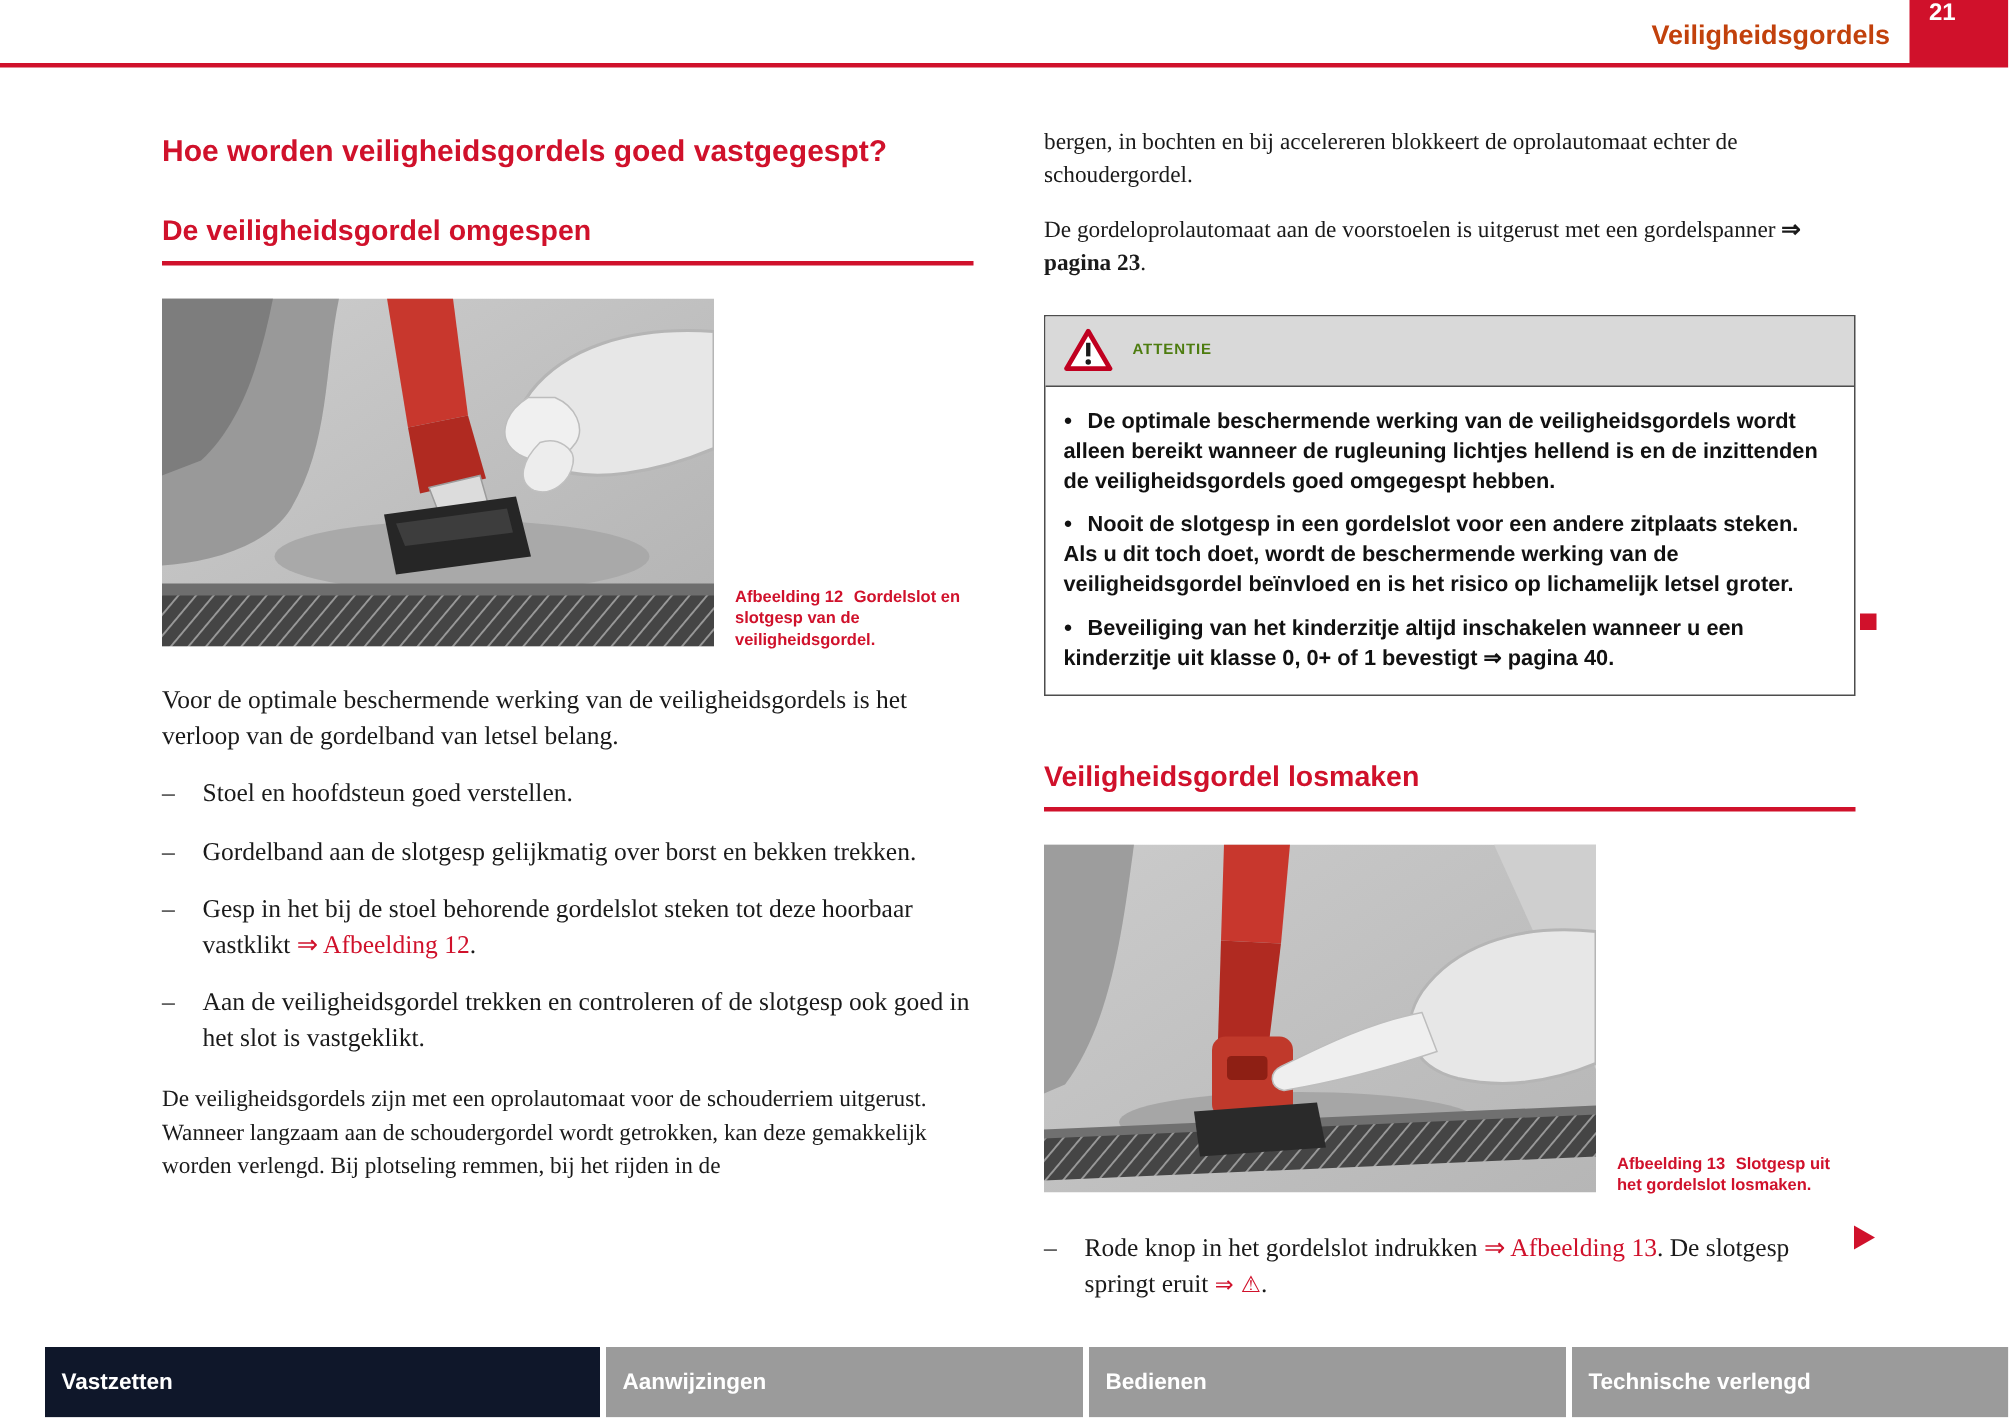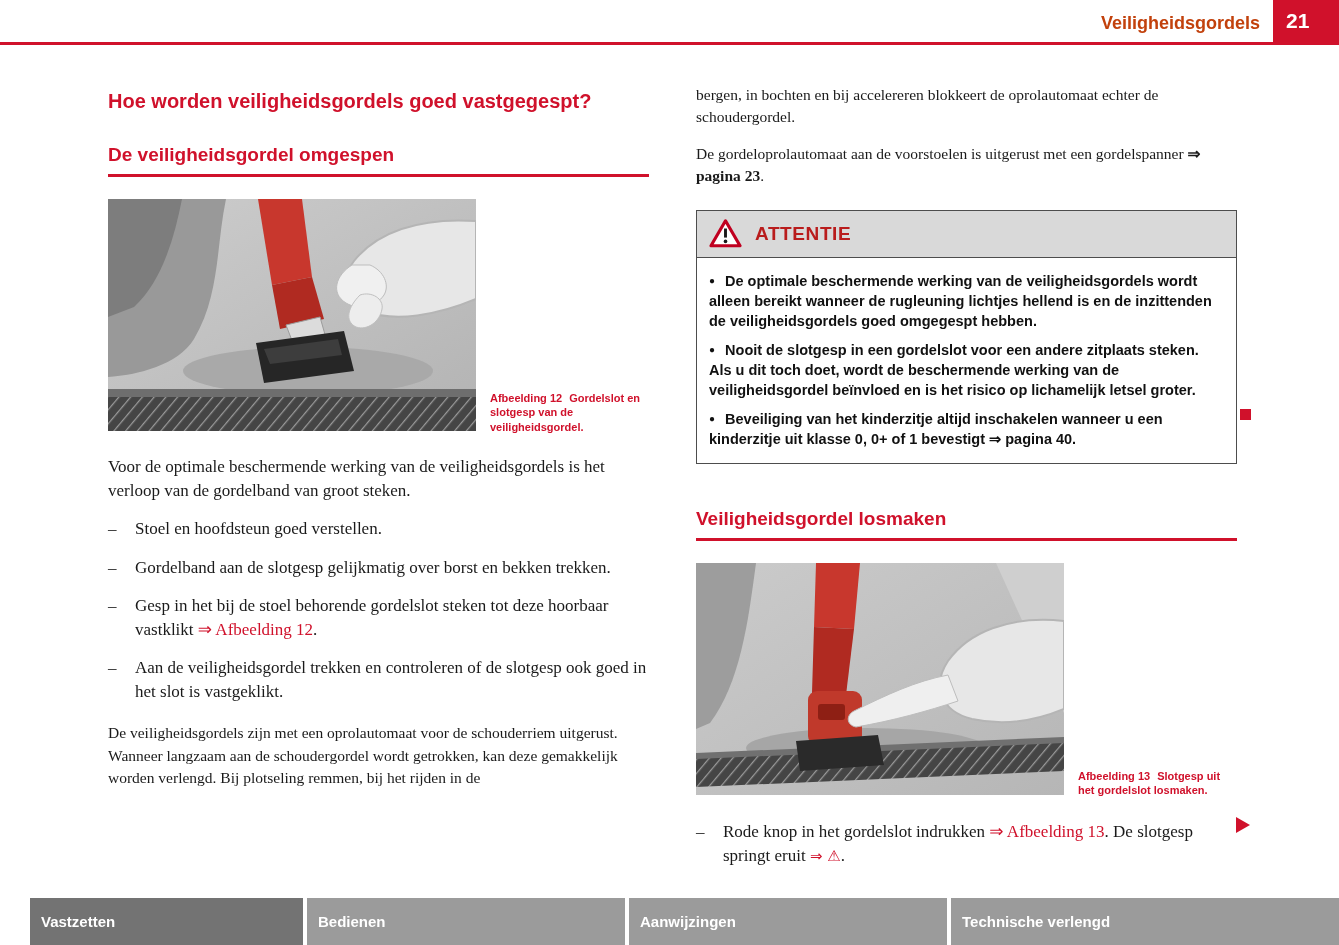--- a/index.html
+++ b/index.html
@@ -3,22 +3,22 @@
 <meta charset="utf-8">
 <style>
   html,body{margin:0;padding:0;background:#ffffff;}
   .page{position:relative;width:1339px;height:945px;background:#fff;overflow:hidden;
         font-family:"Liberation Serif", serif;color:#1a1a1a;}
 
   
   .header-title{position:absolute;top:13px;right:79px;font-family:"Liberation Sans",sans-serif;
         font-weight:bold;font-size:18px;color:#c2410c;}
   .page-box{position:absolute;top:0;right:0;width:66px;height:42px;background:#d0112b;
-        color:#fff;font-family:"Liberation Sans",sans-serif;font-weight:bold;font-size:21px;
-        display:flex;align-items:center;padding-left:13px;box-sizing:border-box;}
+        color:#fff;font-family:"Liberation Sans",sans-serif;font-weight:bold;font-size:16px;
+        display:flex;padding-left:13px;box-sizing:border-box;}
   .header-rule{position:absolute;top:42px;left:0;width:1339px;height:3px;background:#d0112b;}
 
   
   .col{position:absolute;top:80px;width:541px;}
   .col-left{left:108px;}
   .col-right{left:696px;}
 
   h1.title{margin:8px 0 0;color:#d0112b;font-family:"Liberation Sans",sans-serif;
         font-weight:bold;font-size:20px;line-height:1.32;}
   h2.sect{margin:30px 0 0;color:#d0112b;font-family:"Liberation Sans",sans-serif;
@@ -44,39 +44,39 @@
   .step-single::before{content:"\2013";position:absolute;left:0;top:0;}
 
   .ref-red{color:#d0112b;}
   .ref-bold{font-weight:bold;}
   .warn-glyph{color:#d0112b;font-family:"DejaVu Sans",sans-serif;font-size:15px;}
 
   
   .warnbox{margin-top:22px;border:1px solid #4d4d4d;background:#fff;}
   .warnbox-head{background:#d9d9d9;border-bottom:1px solid #4d4d4d;display:flex;align-items:center;
         gap:13px;padding:6px 12px;height:34px;}
-  .warnbox-title{font-family:"Liberation Sans",sans-serif;font-weight:bold;font-size:19px;
-        letter-spacing:0.6px;color:#b91c1c;}
+  .warnbox-title{font-family:"Liberation Sans",sans-serif;font-weight:bold;font-size:10px;
+        letter-spacing:0.6px;color:#4d7c0f;}
   .warnbox-body{padding:4px 12px 14px;}
   .warnbox-body p{margin:9px 0 0;font-family:"Liberation Sans",sans-serif;font-weight:bold;
         font-size:14.5px;line-height:1.38;color:#111;}
   .warnbox-body .dot{font-size:10px;margin-right:10px;vertical-align:2px;}
 
   
   .cont-square{position:absolute;left:1240px;top:409px;width:11px;height:11px;background:#d0112b;}
   .cont-arrow{position:absolute;left:1236px;top:817px;width:0;height:0;
         border-top:8px solid transparent;border-bottom:8px solid transparent;
         border-left:14px solid #d0112b;}
 
   
   .footer{position:absolute;left:0;bottom:0;width:1339px;height:47px;display:flex;
         padding-left:30px;box-sizing:border-box;gap:4px;}
   .footer .tab{height:47px;display:flex;align-items:center;padding-left:11px;box-sizing:border-box;
         color:#fff;font-family:"Liberation Sans",sans-serif;font-weight:bold;font-size:15px;}
-  .tab-0{width:273px;background:#737373;}
+  .tab-0{width:370px;background:#0f172a;}
   .tab-1{width:318px;background:#9b9b9b;}
   .tab-2{width:318px;background:#9b9b9b;}
   .tab-3{flex:1;background:#9b9b9b;}
 </style>
 </head>
 <body>
 
 <div class="page">
 
   <div class="header-title">Veiligheidsgordels</div>
@@ -115,21 +115,21 @@
         <path d="M156 150 L230 140 L234 156 L162 165 Z" fill="#3d3d3d"></path>
         <path d="M368 22 C310 18 268 34 246 62 C232 80 234 102 258 112 C286 124 330 116 368 100 Z" fill="#e7e7e7" stroke="#b5b5b5" stroke-width="2"></path>
         <path d="M244 66 C228 76 222 94 238 104 C252 112 268 108 276 96 C282 86 276 72 262 66 Z" fill="#f0f0f0" stroke="#bdbdbd"></path>
         <path d="M252 96 C240 108 236 122 248 128 C260 132 272 122 274 110 C276 100 264 92 252 96 Z" fill="#ededed" stroke="#c0c0c0"></path>
       </svg>
       <figcaption>
         <span class="cap-label">Afbeelding 12</span><span>Gordelslot en slotgesp van de veiligheidsgordel.</span>
       </figcaption>
     </figure>
 
-    <p class="body-lg">Voor de optimale beschermende werking van de veiligheidsgordels is het verloop van de gordelband van groot steken.</p>
+    <p class="body-lg">Voor de optimale beschermende werking van de veiligheidsgordels is het verloop van de gordelband van letsel belang.</p>
 
     <ul class="steps">
       <li><span>Stoel en hoofdsteun goed verstellen.</span></li>
       <li><span>Gordelband aan de slotgesp gelijkmatig over borst en bekken trekken.</span></li>
       <li><span>Gesp in het bij de stoel behorende gordelslot steken tot deze hoorbaar vastklikt </span><span class="ref-red">⇒ Afbeelding 12</span><span>.</span></li>
       <li><span>Aan de veiligheidsgordel trekken en controleren of de slotgesp ook goed in het slot is vastgeklikt.</span></li>
     </ul>
 
     <p class="body-sm outro">De veiligheidsgordels zijn met een oprolautomaat voor de schouderriem uitgerust. Wanneer langzaam aan de schoudergordel wordt getrokken, kan deze gemakkelijk worden verlengd. Bij plotseling remmen, bij het rijden in de</p>
   </div>
@@ -191,24 +191,24 @@
     <div class="step-single"><span>Rode knop in het gordelslot indrukken </span><span class="ref-red">⇒ Afbeelding 13</span><span>. De slotgesp springt eruit </span><span class="ref-red warn-glyph">⇒ ⚠</span><span>.</span></div>
   </div>
 
   <div class="cont-square"></div>
   <div class="cont-arrow"></div>
 
   <div class="footer">
     <div class="tab tab-0">
         <span>Vastzetten</span>
       </div>
+    <div class="tab tab-2">
+        <span>Aanwijzingen</span>
+      </div>
     <div class="tab tab-1">
         <span>Bedienen</span>
       </div>
-    <div class="tab tab-2">
-        <span>Aanwijzingen</span>
-      </div>
     <div class="tab tab-3">
         <span>Technische verlengd</span>
       </div>
   </div>
 
 </div>
 
 </body></html>

